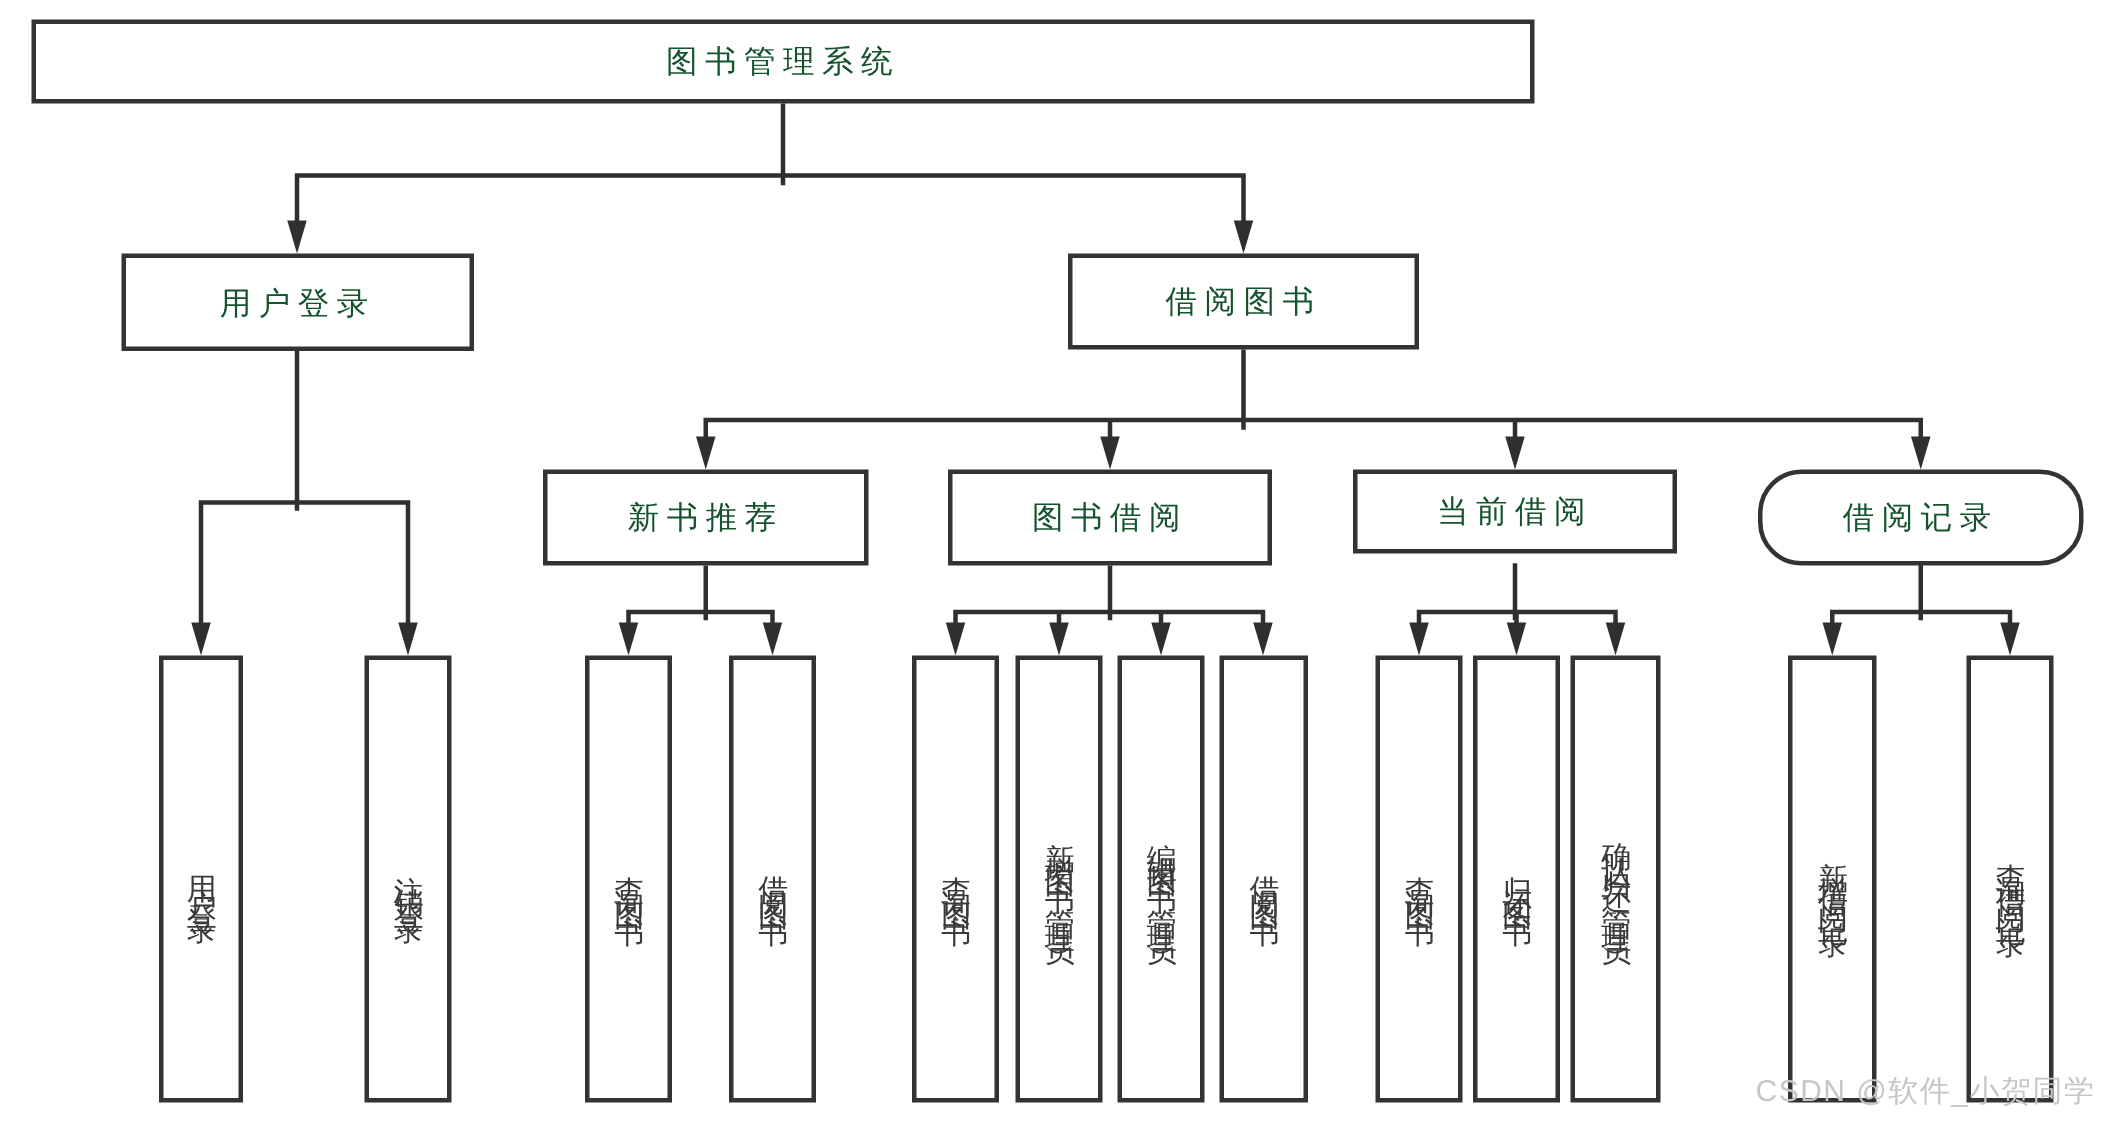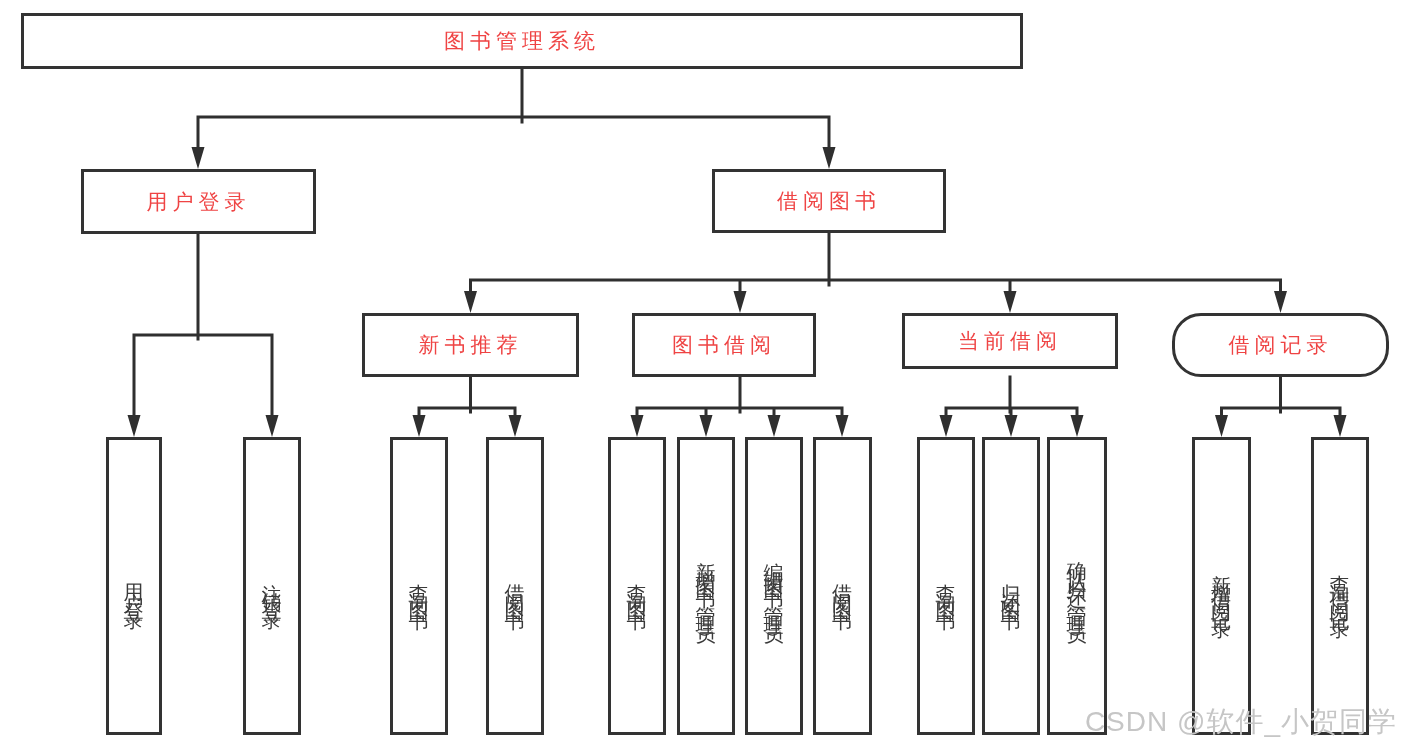--- a/index.html
+++ b/index.html
@@ -25,36 +25,36 @@
     background: #ffffff;
     display: flex;
     align-items: center;
     justify-content: center;
     z-index: 2;
   }
   .hlabel {
     font-size: 21px;
     letter-spacing: 5px;
     white-space: nowrap;
-    color: #ef4444;
+    color: #14532d;
   }
   .leaf { top: 437px; height: 298px; }
   .vlabel {
     writing-mode: vertical-rl;
     text-orientation: mixed;
     font-size: 20px;
     line-height: 1.3;
     letter-spacing: 9px;
     color: #3a3a3a;
   }
   .watermark {
     position: absolute;
     right: 8px;
     bottom: 6px;
-    font-size: 28px;
+    font-size: 20px;
     letter-spacing: 1px;
     color: #c6c6c6;
     z-index: 3;
     white-space: nowrap;
   }
 </style>
 </head>
 <body>
 
 <div class="stage">
@@ -90,21 +90,21 @@
   <div class="box" style="left:81px; top:169px; width:235px; height:65px;">
     <span class="hlabel">用户登录</span>
   </div>
   <div class="box" style="left:712px; top:169px; width:234px; height:64px;">
     <span class="hlabel">借阅图书</span>
   </div>
 
   <div class="box" style="left:362px; top:313px; width:217px; height:64px;">
     <span class="hlabel">新书推荐</span>
   </div>
-  <div class="box" style="left:632px; top:313px; width:184px; height:64px;">
+  <div class="box" style="left:632px; top:313px; width:216px; height:64px;">
     <span class="hlabel">图书借阅</span>
   </div>
   <div class="box" style="left:902px; top:313px; width:216px; height:56px;">
     <span class="hlabel">当前借阅</span>
   </div>
   <div class="box" style="left:1172px; top:313px; width:217px; height:64px;border-radius:29px;">
     <span class="hlabel">借阅记录</span>
   </div>
 
   <div class="box leaf" style="left:106px; width:56px;">

